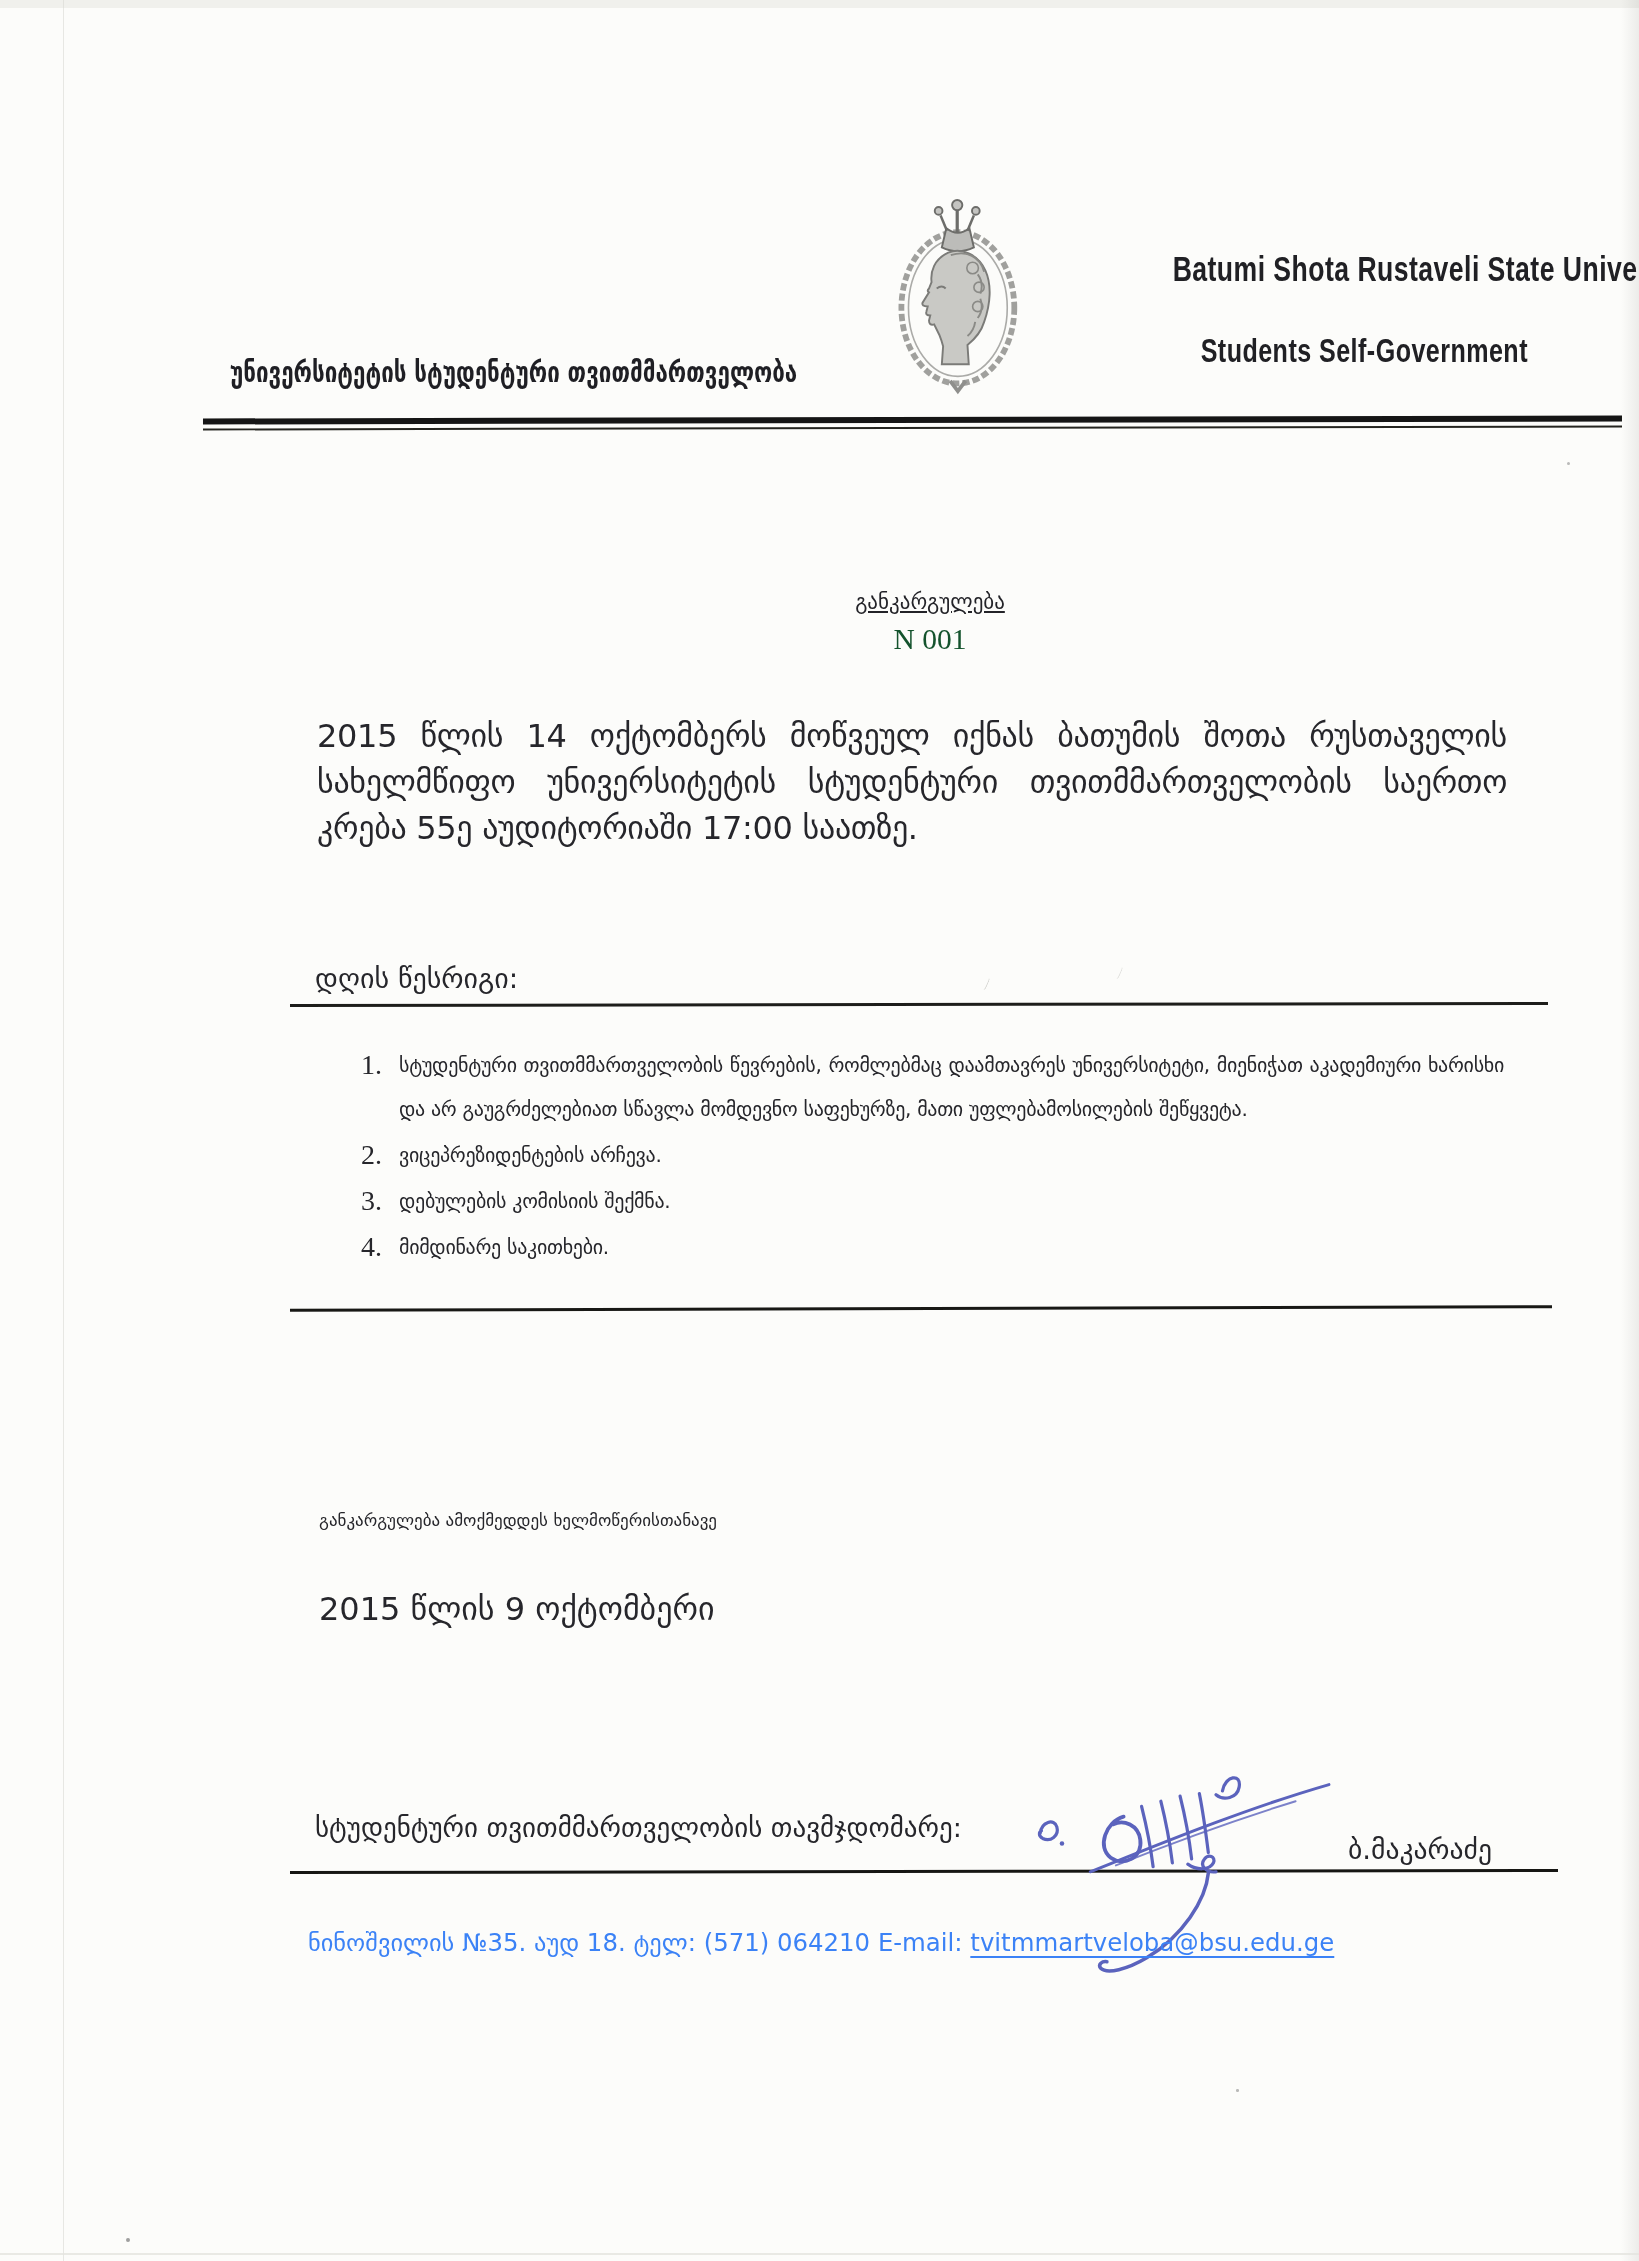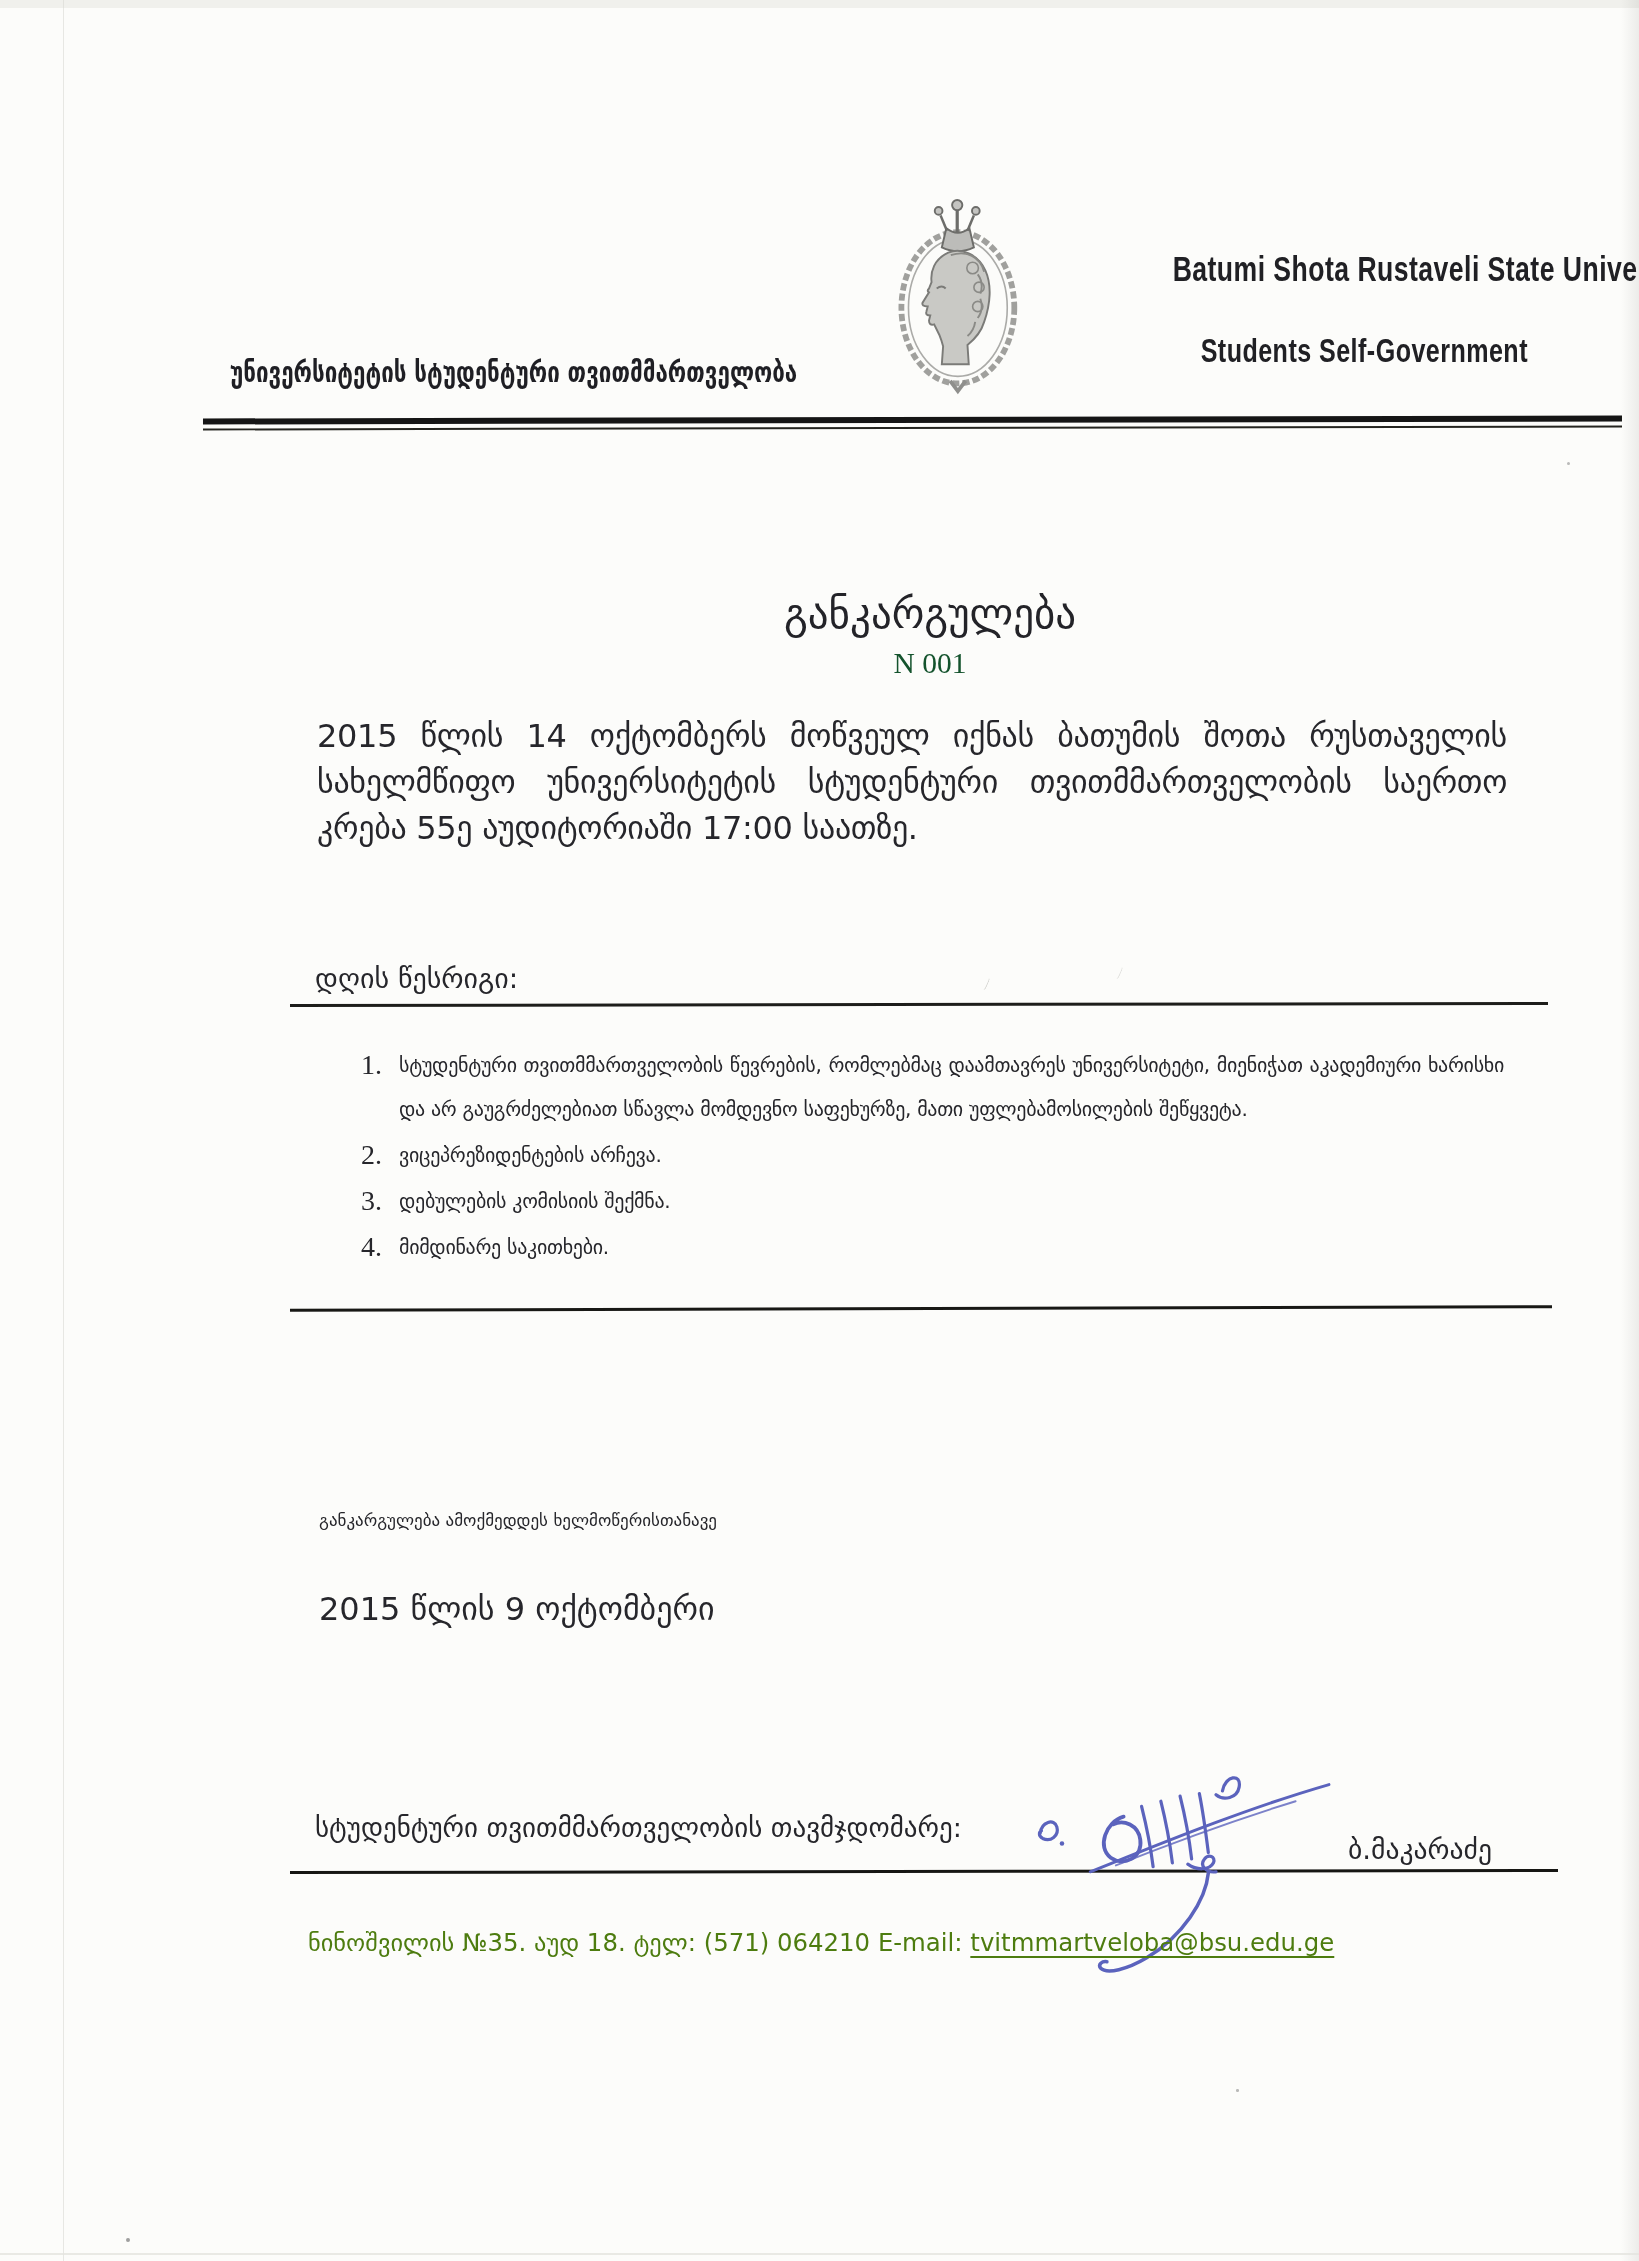--- a/index.html
+++ b/index.html
@@ -26,40 +26,40 @@
   .ka-head-line .squeeze{display:inline-block;transform:scaleX(.8);transform-origin:center;}
   .en-head-line{position:absolute;left:1090px;width:549px;text-align:center;
     font-family:"Liberation Sans",sans-serif;font-weight:bold;color:#202024;white-space:nowrap;}
   .en-head-line .squeeze{display:inline-block;transform:scaleX(.76);transform-origin:center;letter-spacing:0.6px;}
   .emblem{position:absolute;left:884px;top:191px;width:149px;height:204px;}
   .rule-head{position:absolute;left:203px;top:417px;width:1419px;transform:rotate(-.12deg);}
   .rule-head .thick{height:5.8px;background:#151515;}
   .rule-head .thin{height:2.6px;background:#24241f;margin-top:3.8px;}
   
   .title-block{position:absolute;left:667px;top:590px;width:526px;text-align:center;}
-  .title-line1{font-size:41px;color:#232328;}
+  .title-line1{font-size:21px;color:#232328;text-decoration:underline;}
   .title-line2{font-family:"Liberation Serif",serif;font-size:29.5px;margin-top:9px;color:#14532d;}
   .para{position:absolute;left:317px;top:713px;width:1190px;
     font-size:32px;line-height:46px;letter-spacing:-0.3px;text-align:justify;}
   .agenda-heading{position:absolute;left:315px;top:962px;font-size:28px;}
   .hr-line{position:absolute;background:#1d1d1a;height:2.6px;}
   .rule-agenda{left:290px;top:1003px;width:1258px;transform:rotate(-.1deg);}
   .rule-list{left:290px;top:1307px;width:1262px;height:3.2px;transform:rotate(-.16deg);background:#181815;}
   .rule-sign{left:290px;top:1870px;width:1268px;transform:rotate(-.1deg);background:#161613;}
   .agenda-list{position:absolute;left:361px;top:1043px;width:1143px;}
   .agenda-item{display:flex;margin-bottom:1.9px;}
   .agenda-item .num{flex:0 0 38px;font-family:"Liberation Serif",serif;
     font-size:28px;line-height:44px;color:#26262b;}
   .agenda-item .txt{flex:1;font-size:20px;line-height:44px;letter-spacing:-0.3px;text-align:justify;}
   .enactment{position:absolute;left:319px;top:1510px;font-size:17px;}
   .issue-date{position:absolute;left:319px;top:1590px;font-size:32px;}
   .sig-label{position:absolute;left:315px;top:1812px;font-size:27px;}
   .sig-name{position:absolute;left:1348px;top:1833px;font-size:27.6px;}
   .sig-svg{position:absolute;left:1026px;top:1755px;width:321px;height:276px;}
-  .footer-line{position:absolute;left:308px;top:1928px;font-size:24.4px;color:#4d7c0f;white-space:nowrap;}
+  .footer-line{position:absolute;left:308px;top:1928px;font-size:24.4px;color:#3b82f6;white-space:nowrap;}
   .footer-line .email{text-decoration:underline;text-underline-offset:4.5px;}
 </style>
 </head>
 <body>
 
 <div class="page">
 
   <div class="scan-top"></div>
   <div class="scan-vline"></div>
   <div class="scan-right"></div>

